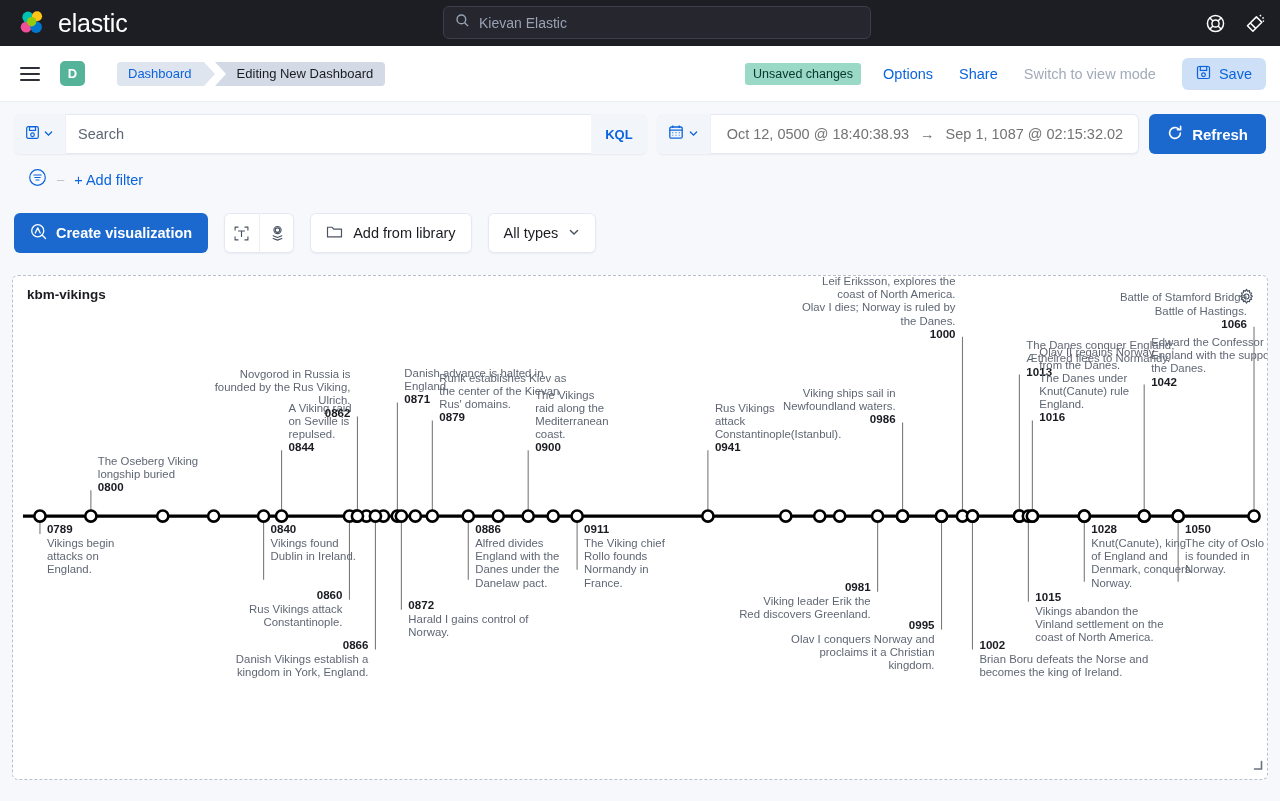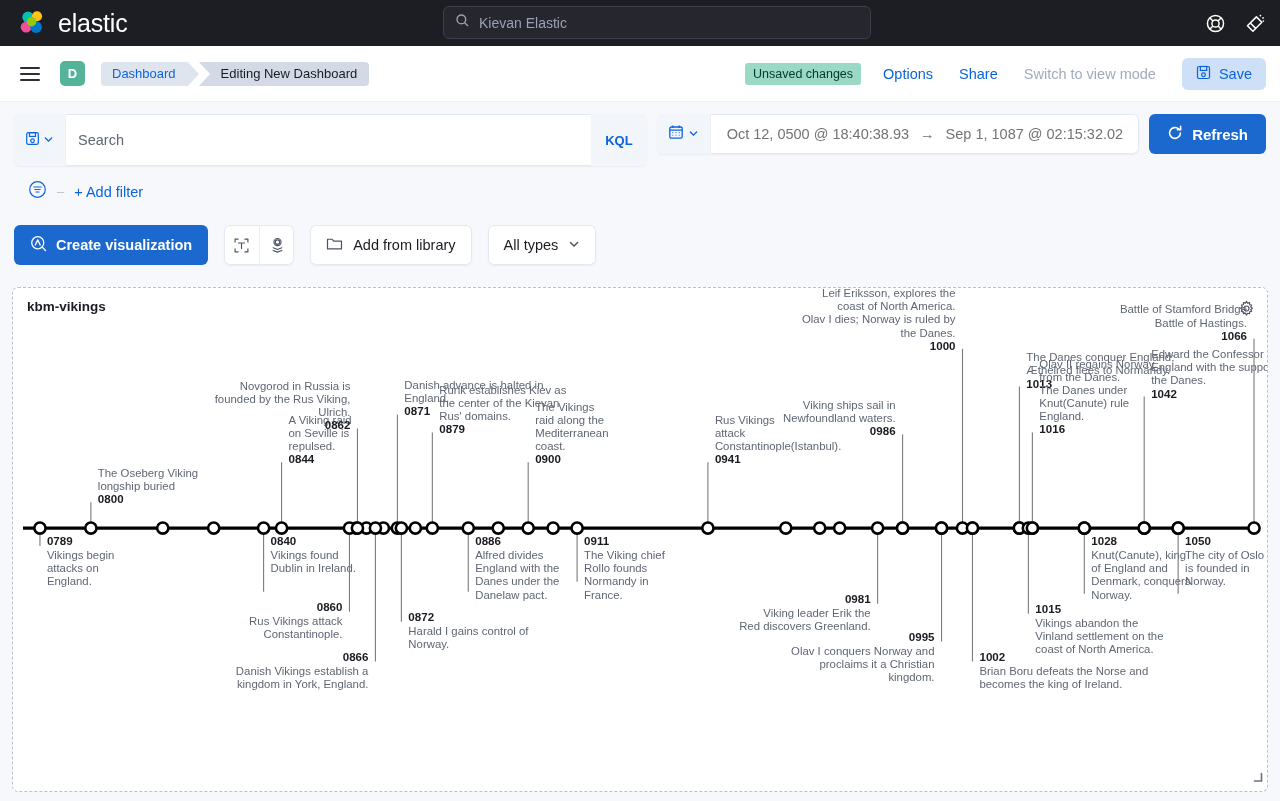--- a/index.html
+++ b/index.html
@@ -84,20 +84,21 @@
     cursor: pointer;
   }
   .crumbs { display:flex; align-items:center; margin-left: 16px; height: 24px; }
   .crumb {
     height: 24px;
     display:flex; align-items:center;
     font-size: 13px;
     padding: 0 9px 0 12px;
     position: relative;
     cursor: pointer;
+    margin-left: 16px;
   }
   .crumb.first {
     background: #dfe5ef;
     color: #0b64dd;
     border-radius: 4px 0 0 4px;
     padding-left: 11px;
     padding-right: 12px;
   }
   .crumb.first:after {
     content:''; position:absolute; right:-11px; top:0;
@@ -155,21 +156,21 @@
   }
 
   
   .qbar-wrap {
     background: #f7f8fc;
     padding: 12px 14px 0 14px;
   }
   .qbar { display: flex; align-items: stretch; gap: 10px; }
   .search-box {
     flex: 1;
-    height: 52px;
+    height: 40px;
     background: #ffffff;
     border-radius: 6px;
     display: flex; align-items: center;
     box-shadow: 0 0 0 1px #e3e8f2 inset, 0 1px 2px rgba(20,30,60,.06);
     overflow: hidden;
   }
   .saved-q-btn {
     width: 52px; height: 100%;
     background: #f2f5fa;
     display:flex; align-items:center; justify-content:center; gap: 3px;

